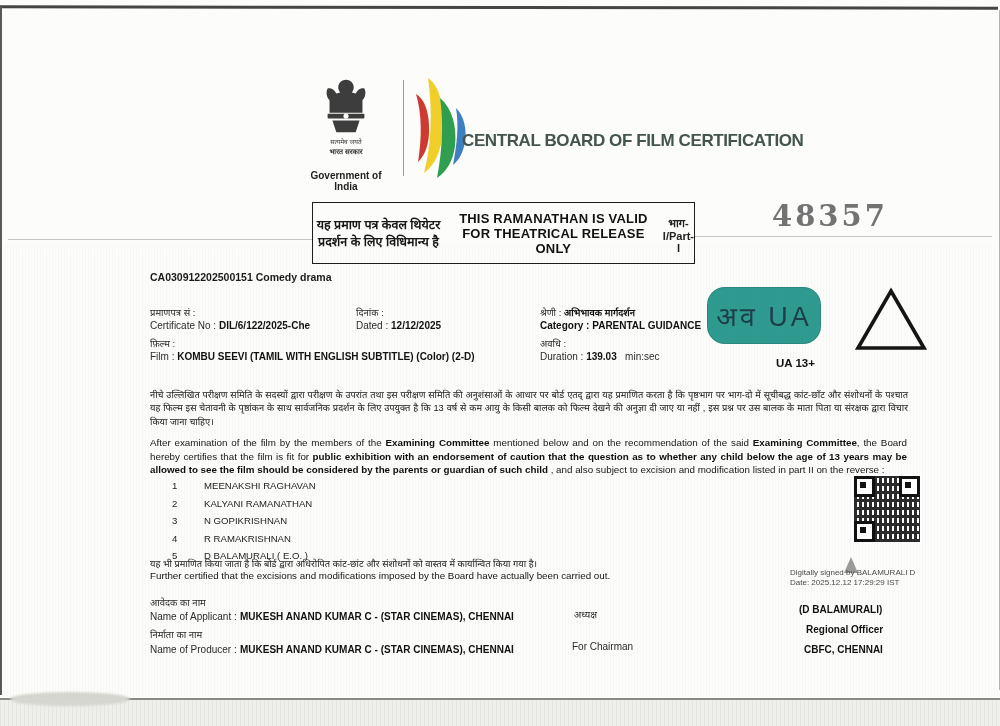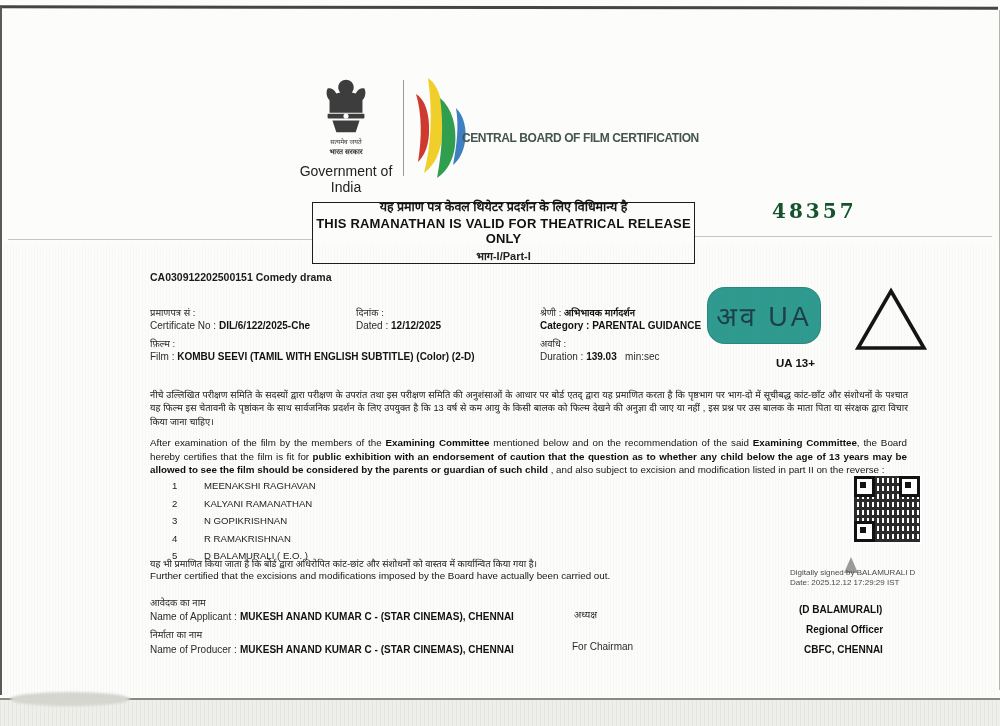--- a/index.html
+++ b/index.html
@@ -20,33 +20,33 @@
   .corner-smudge{top:692px;left:10px;width:120px;height:14px;background:#d6d6d0;border-radius:50%;filter:blur(1px);}
   .texture{top:244px;left:4px;right:4px;height:454px;pointer-events:none;
     background-image:repeating-linear-gradient(90deg,rgba(60,60,50,.025) 0 1px,transparent 1px 3px);}
   .rule-faint-l{top:239px;left:8px;width:304px;height:1px;background:#c6c6c1;}
   .rule-faint-r{top:236px;left:694px;width:298px;height:1px;background:#c6c6c1;}
   
   .emblem-block{left:298px;top:74px;width:96px;text-align:center;}
   .emblem-block svg{display:block;margin:0 auto;}
   .satyameva{font-size:6.5px;color:#3c3c3c;margin-top:1px;}
   .bharat{font-size:7px;font-weight:bold;color:#333;margin-top:1px;}
-  .govt{font-size:14px;font-weight:normal;color:#222;margin-top:7px;}
+  .govt{font-size:10px;font-weight:bold;color:#222;margin-top:14px;}
   .hdr-divider{left:403px;top:80px;width:1px;height:96px;background:#9a9a96;}
   .sails{left:410px;top:76px;}
   .org-hi{left:462px;top:103px;font-size:21px;font-weight:600;color:#2e7d6e;letter-spacing:1px;}
-  .org-en{left:462px;top:131px;font-size:12px;font-weight:700;color:#44544e;letter-spacing:-0.4px;}
+  .org-en{left:462px;top:131px;font-size:17px;font-weight:700;color:#44544e;letter-spacing:-0.4px;}
   
   .vbox{left:312px;top:202px;width:381px;height:60px;border:1.6px solid #1d1d1d;background:transparent;
-    display:flex;flex-direction:column;align-items:center;justify-content:flex-end;text-align:center;}
+    display:flex;flex-direction:row;align-items:center;justify-content:flex-start;text-align:center;}
   .vbox .hi{font-size:12.5px;font-weight:600;color:#171717;}
   .vbox .en{font-size:13px;font-weight:600;color:#111;letter-spacing:.2px;margin-top:1px;}
   .vbox .part{font-size:11px;font-weight:600;color:#222;margin-top:2px;}
   .serial{left:772px;top:199px;font-family:"DejaVu Serif","Liberation Serif",serif;
-    font-size:20px;font-weight:bold;color:#14532d;letter-spacing:3px;}
+    font-size:29px;font-weight:bold;color:#737373;letter-spacing:3px;}
   
   .idline{left:150px;top:271px;font-size:10.5px;font-weight:bold;color:#1a1a1a;}
   .lbl-hi{font-size:9.5px;color:#2b2b2b;}
   .lbl-en{font-size:10px;color:#2b2b2b;}
   .val-b{font-weight:bold;color:#111;}
   .r1a{top:306px;} .r1b{top:320px;} .r2a{top:337px;} .r2b{top:351px;}
   .c1{left:150px;} .c3{left:540px;}
   .c2{left:356px;}
   
   .ua-badge{left:707px;top:287px;width:114px;height:57px;background:#2f9b90;border-radius:18px;

